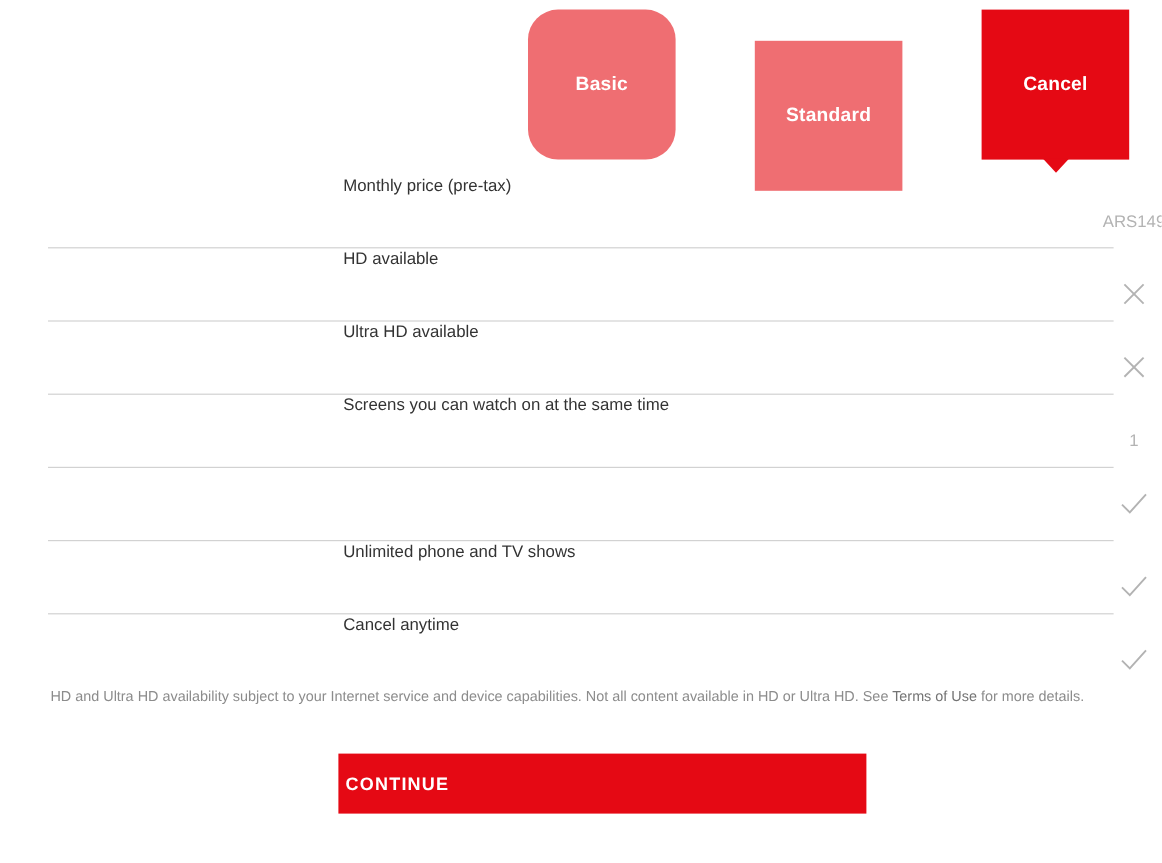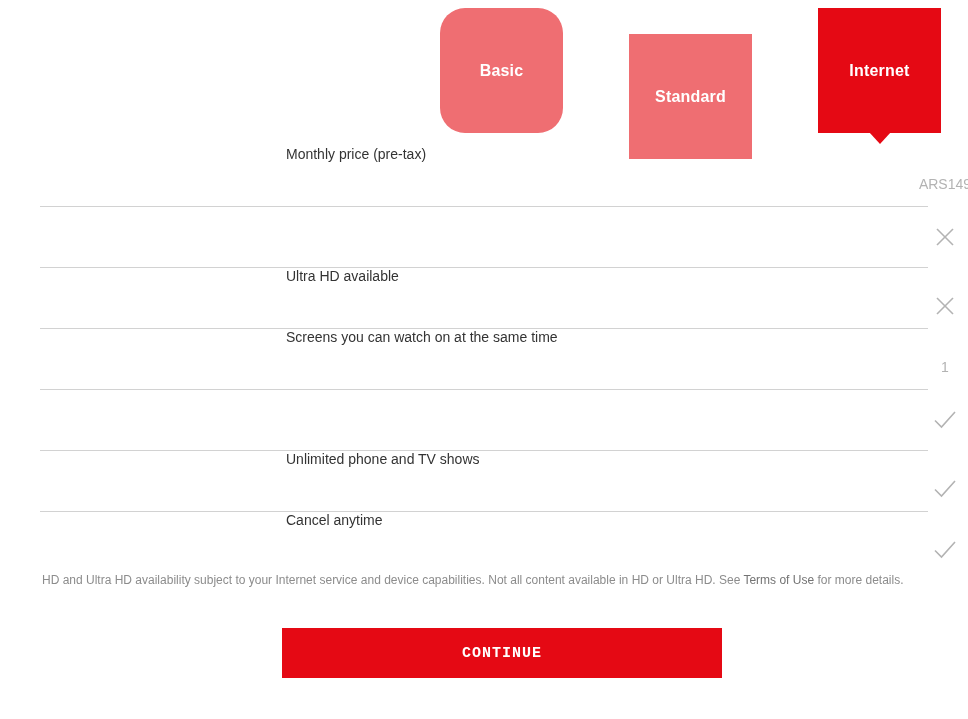--- a/index.html
+++ b/index.html
@@ -125,56 +125,56 @@
   
   .continue-btn {
     position: absolute;
     top: 628px;
     left: 282px;
     width: 440px;
     height: 50px;
     background: #e50914;
     border: none;
     color: #ffffff;
-    font-family: Liberation Mono, monospace;
+    font-family: Liberation Sans, sans-serif;
     font-size: 15px;
     font-weight: bold;
     letter-spacing: 1px;
     cursor: pointer;
     display: flex;
     align-items: center;
-    justify-content: center;
   }
 </style>
 </head>
 <body>
 
 <div class="page">
 
   <div class="plan-headers">
       <div class="plan-box pos-0" style="background: rgb(239, 110, 114); border-radius: 25px;">
         <span class="plan-label">Basic</span>
       </div>
       <div class="plan-box pos-1" style="background: rgb(239, 110, 114);">
         <span class="plan-label">Standard</span>
       </div>
       <div class="plan-box pos-2" style="background: rgb(229, 9, 20);">
-        <span class="plan-label">Internet</span>
+        <span class="plan-label">Cancel</span>
         <div class="pointer" style="border-top-color: rgb(229, 9, 20);"></div>
       </div>
     </div>
 
   <div class="table">
       <div class="row">
         <div class="row-label">Monthly price (pre-tax)</div>
         <div class="cells">
           <div class="cell c0 muted">ARS149</div>
         </div>
       </div>
       <div class="row divided">
+        <div class="row-label">HD available</div>
         <div class="cells">
           <div class="cell c0 muted">
             <svg width="22" height="22" viewBox="0 0 22 22" class="mark">
               <path d="M3 3 L19 19" fill="none" stroke="#b3b3b3" stroke-width="1.6"></path>
               <path d="M19 3 L3 19" fill="none" stroke="#b3b3b3" stroke-width="1.6"></path>
             </svg>
           </div>
         </div>
       </div>
       <div class="row divided">

